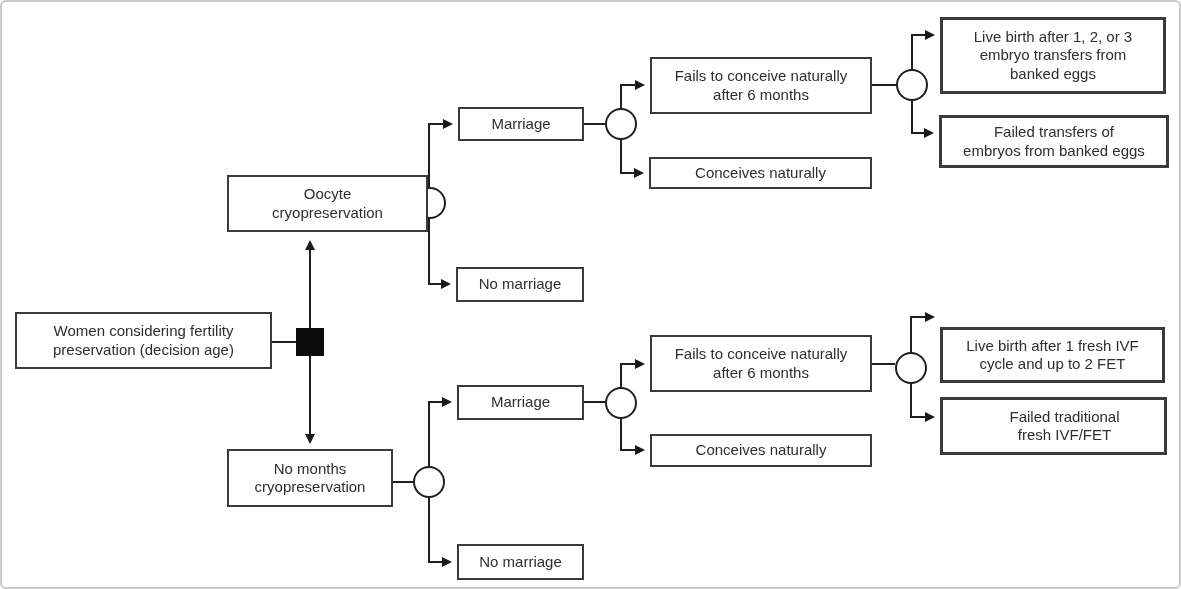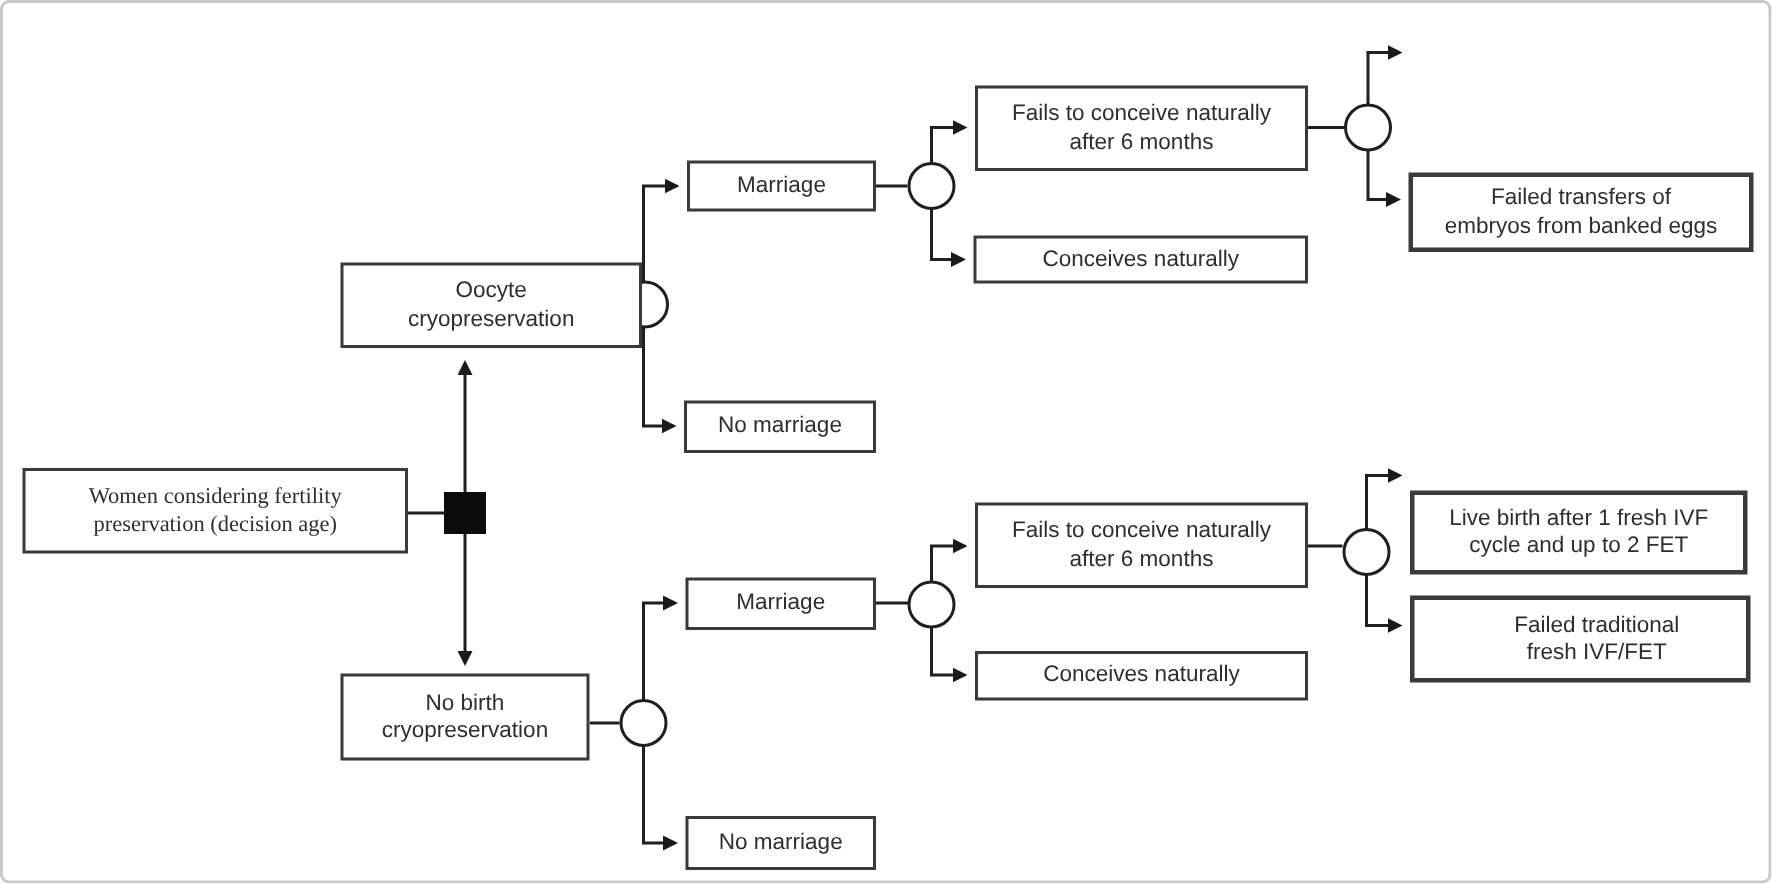--- a/index.html
+++ b/index.html
@@ -29,21 +29,21 @@
     background: #ffffff;
     border: 2px solid #3a3a3a;
     color: #2e2e2e;
     font-size: 15px;
     line-height: 1.22;
     white-space: pre-line;
     padding: 2px 6px;
   }
   .thick { border-width: 3px; }
 
-  .b-root            { left: 13px;  top: 310px; width: 257px; height: 57px; font-family: Liberation Serif, serif; }
+  .b-root            { left: 13px;  top: 310px; width: 257px; height: 57px; }
   .b-oocyte          { left: 225px; top: 173px; width: 201px; height: 57px; }
   .b-no-oocyte       { left: 225px; top: 447px; width: 166px; height: 58px; }
   .b-marriage-top    { left: 456px; top: 105px; width: 126px; height: 34px; }
   .b-no-marriage-top { left: 454px; top: 265px; width: 128px; height: 35px; }
   .b-fails-top       { left: 648px; top: 55px;  width: 222px; height: 57px; }
   .b-conceives-top   { left: 647px; top: 155px; width: 223px; height: 32px; }
   .b-live-banked     { left: 938px; top: 15px;  width: 226px; height: 77px; }
   .b-failed-banked   { left: 937px; top: 113px; width: 230px; height: 53px; }
   .b-marriage-bot    { left: 455px; top: 383px; width: 127px; height: 35px; }
   .b-no-marriage-bot { left: 455px; top: 542px; width: 127px; height: 36px; }
@@ -103,27 +103,30 @@
       <circle class="chance-circle" cx="427" cy="480" r="15"></circle>
       <circle class="chance-circle" cx="619" cy="401" r="15"></circle>
       <circle class="chance-circle" cx="909" cy="366" r="15"></circle>
     </g>
   </svg>
 
   <div class="node b-root">Women considering fertility
 preservation (decision age)</div>
   <div class="node b-oocyte">Oocyte
 cryopreservation</div>
-  <div class="node b-no-oocyte">No birth
+  <div class="node b-no-oocyte">No months
 cryopreservation</div>
   <div class="node b-marriage-top">Marriage</div>
   <div class="node b-no-marriage-top">No marriage</div>
   <div class="node b-fails-top">Fails to conceive naturally
 after 6 months</div>
   <div class="node b-conceives-top">Conceives naturally</div>
+  <div class="node thick b-live-banked">Live birth after 1, 2, or 3
+embryo transfers from
+banked eggs</div>
   <div class="node thick b-failed-banked">Failed transfers of
 embryos from banked eggs</div>
   <div class="node b-marriage-bot">Marriage</div>
   <div class="node b-no-marriage-bot">No marriage</div>
   <div class="node b-fails-bot">Fails to conceive naturally
 after 6 months</div>
   <div class="node b-conceives-bot">Conceives naturally</div>
   <div class="node thick b-live-ivf">Live birth after 1 fresh IVF
 cycle and up to 2 FET</div>
   <div class="node thick b-failed-ivf">Failed traditional

